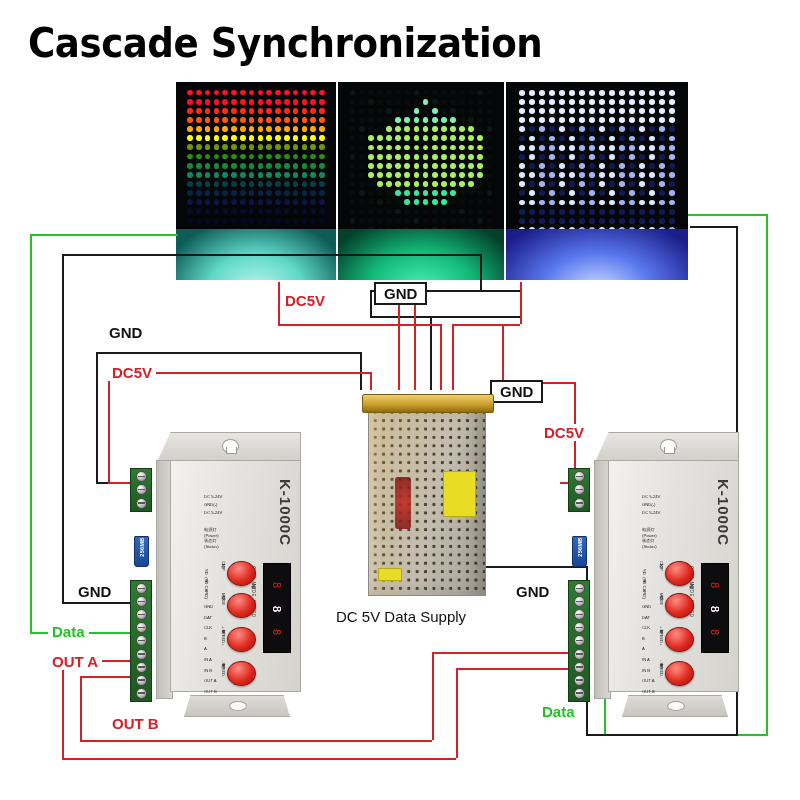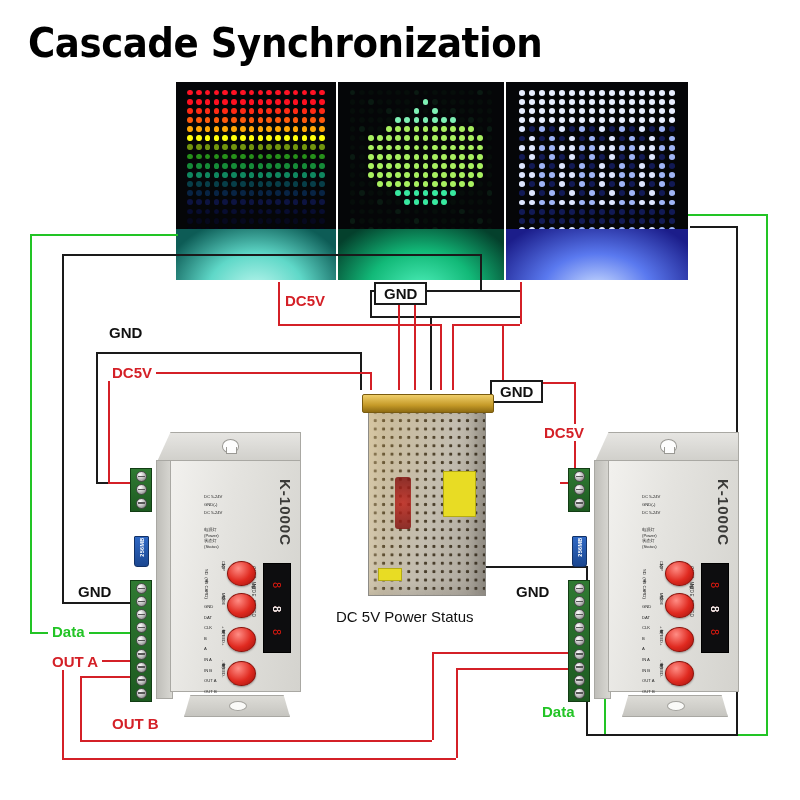--- a/index.html
+++ b/index.html
@@ -996,21 +996,21 @@
 
   <div id="psu">
     <div id="psu-body">
       <div id="psu-tint"></div>
       <div id="psu-red"></div>
       <div id="psu-yellow"></div>
       <div id="psu-yellow2"></div>
     </div>
     <div id="psu-term"></div>
   </div>
-  <div id="psu-caption">DC 5V Power Status</div>
+  <div id="psu-caption">DC 5V Data Supply</div>
 
   <div class="ctrl" id="ctrlL">
     <div class="c-top">
       <div class="c-hole"></div>
     </div>
     <div class="c-left"></div>
     <div class="c-face">
       <div class="c-model">K-1000C</div>
       <div class="c-topnames">
           <div>DC 5-24V</div>

